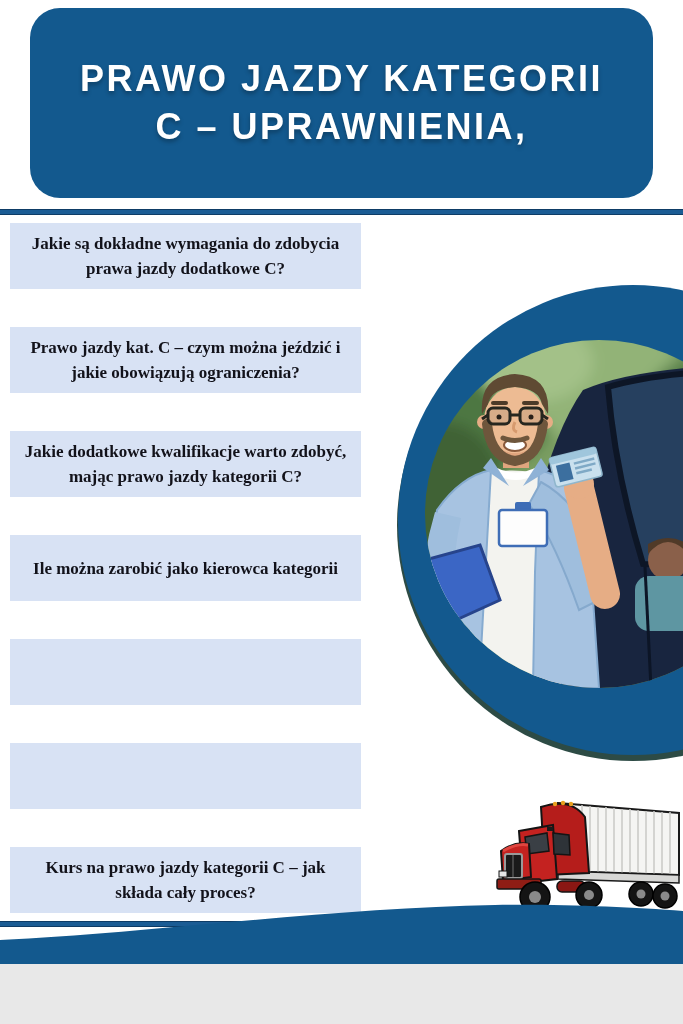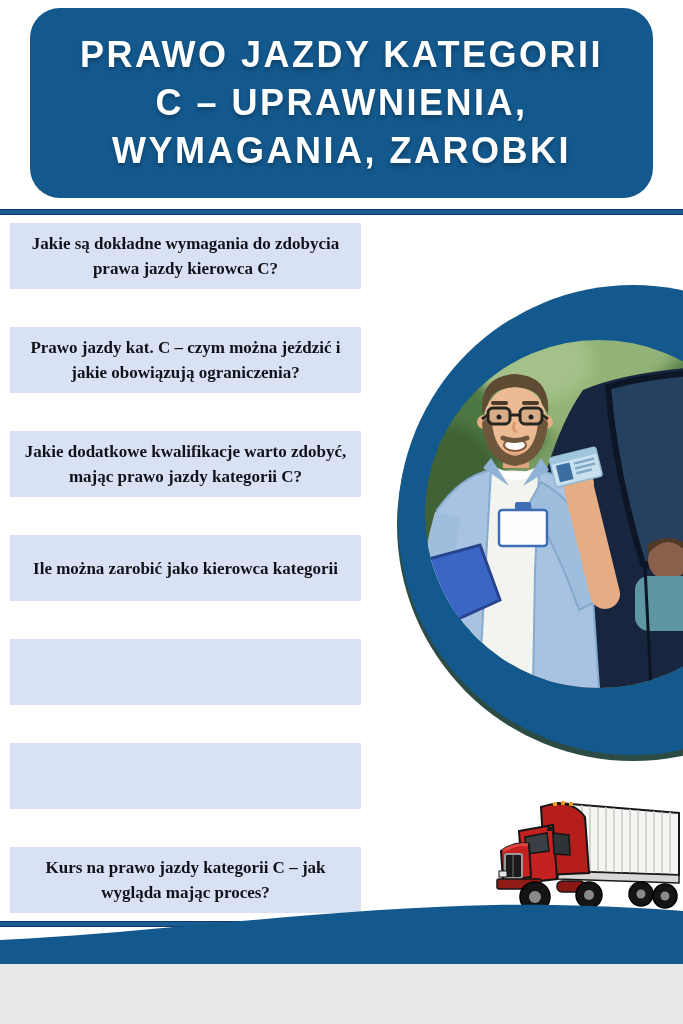--- a/index.html
+++ b/index.html
@@ -62,48 +62,47 @@
   #footer-wave{position:absolute;left:0;bottom:0;width:683px;height:70px;display:block;}
 </style>
 </head>
 <body>
 
 <div id="page">
 
   <div id="header">
     <div class="title-line">PRAWO JAZDY KATEGORII</div>
     <div class="title-line">C – UPRAWNIENIA,</div>
-    <div class="title-line">WYMAGANIA, ZAROBKI</div>
   </div>
 
   <div class="divider" id="divider-top"></div>
 
   <div id="question-list">
     <div class="question-card">
       <span>Jakie są dokładne wymagania do zdobycia</span>
-      <span>prawa jazdy kierowca C?</span>
+      <span>prawa jazdy dodatkowe C?</span>
     </div>
     <div class="question-card">
       <span>Prawo jazdy kat. C – czym można jeździć i</span>
       <span>jakie obowiązują ograniczenia?</span>
     </div>
     <div class="question-card">
       <span>Jakie dodatkowe kwalifikacje warto zdobyć,</span>
       <span>mając prawo jazdy kategorii C?</span>
     </div>
     <div class="question-card">
       <span>Ile można zarobić jako kierowca kategorii</span>
     </div>
     <div class="question-card">
     </div>
     <div class="question-card">
     </div>
     <div class="question-card">
       <span>Kurs na prawo jazdy kategorii C – jak</span>
-      <span>wygląda mając proces?</span>
+      <span>składa cały proces?</span>
     </div>
   </div>
 
   <svg id="photo-circle" viewBox="0 0 300 500" aria-hidden="true">
     <defs>
       <clipPath id="photoClip">
           <circle cx="216" cy="242" r="174"></circle>
         </clipPath>
       <filter id="blurTrees" x="-20%" y="-20%" width="140%" height="140%">
         <feGaussianBlur stdDeviation="7"></feGaussianBlur>

